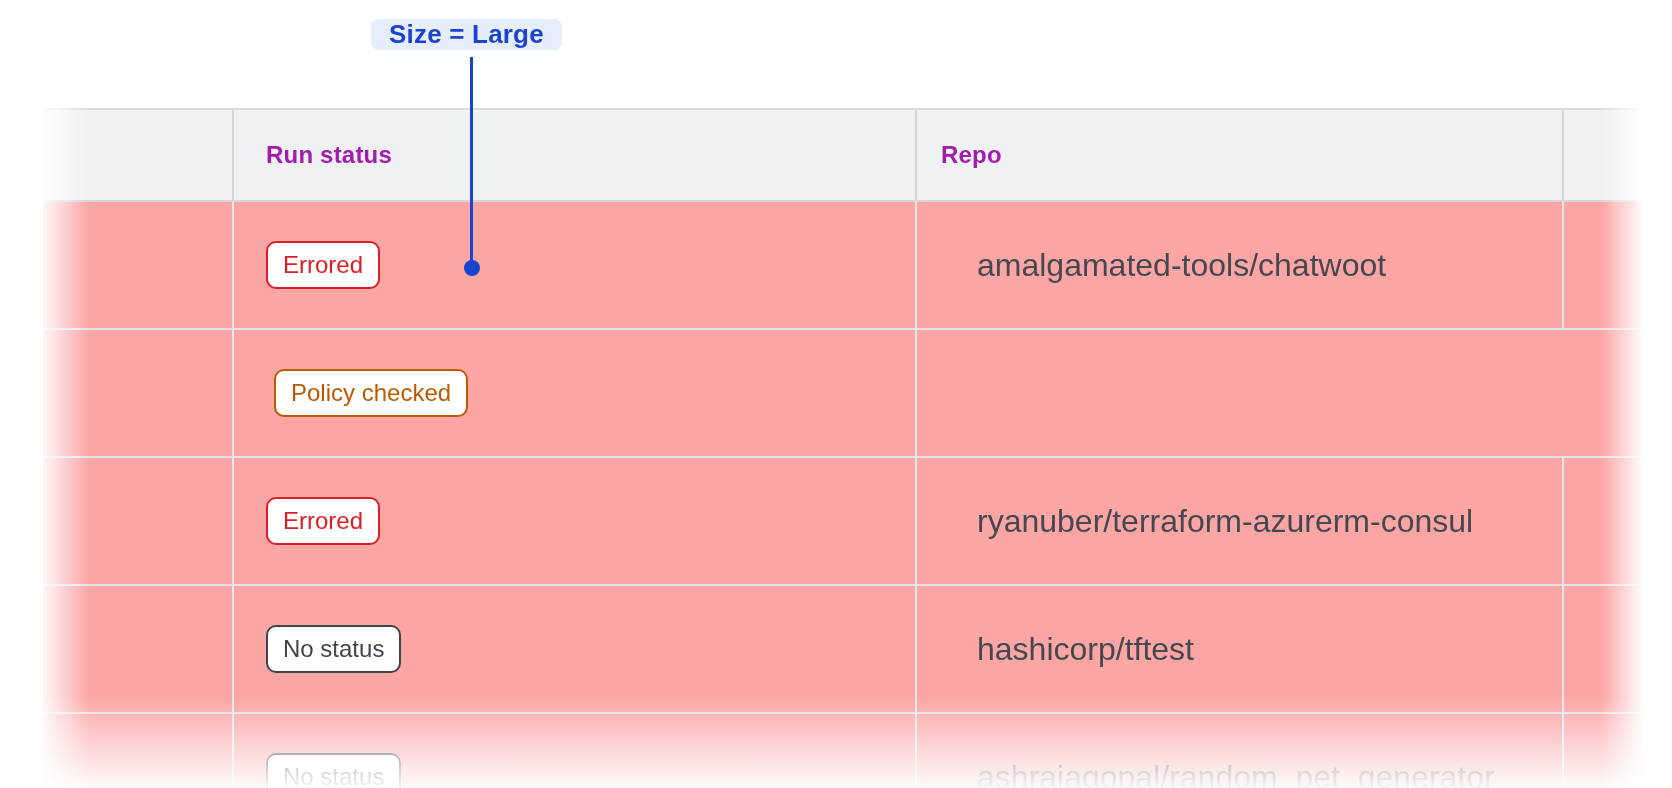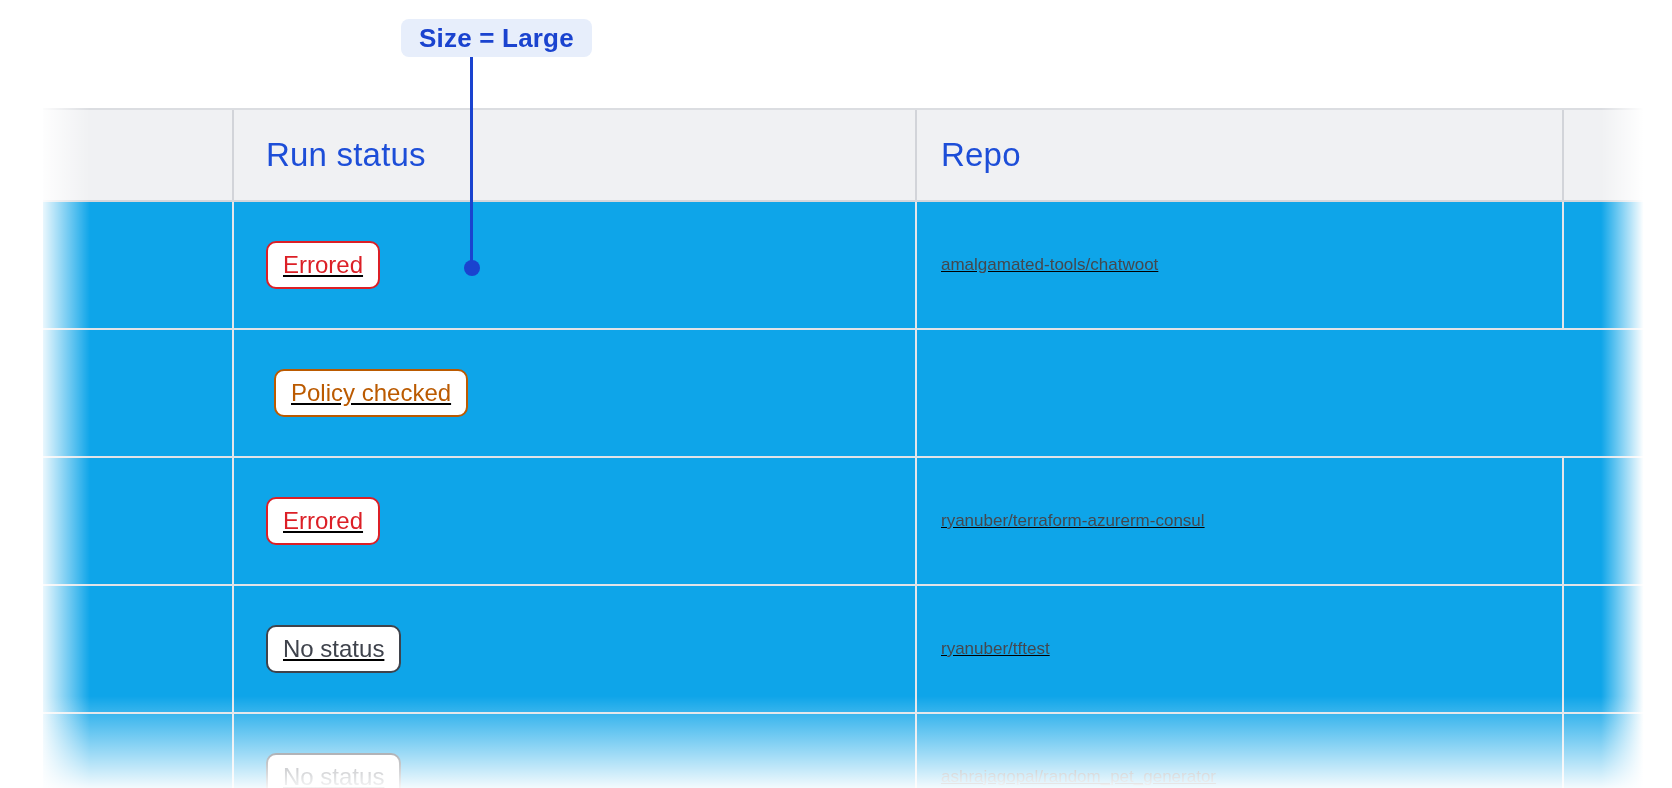--- a/index.html
+++ b/index.html
@@ -5,21 +5,21 @@
   html,body{margin:0;padding:0;}
   body{
     width:1672px;height:788px;position:relative;overflow:hidden;
     background:#ffffff;
     font-family:"Liberation Sans","DejaVu Sans",sans-serif;
     -webkit-font-smoothing:antialiased;
   }
 
   
   .annotation-pill{
-    position:absolute;left:401px;top:19px;height:38px;
+    position:absolute;left:371px;top:19px;height:31px;
     display:inline-flex;align-items:center;
     padding:0 18px;border-radius:8px;
     background:var(--accent-bg,#e7eefb);
     color:var(--accent,#1a43cf);
     font-size:26px;font-weight:700;letter-spacing:.2px;
     z-index:30;white-space:nowrap;
   }
   .annotation-line{
     position:absolute;left:470px;top:57px;width:3px;height:204px;
     background:var(--accent,#1a43cf);z-index:30;
@@ -32,38 +32,37 @@
   
   .table{position:absolute;left:43px;top:108px;width:1629px;}
   .thead{
     display:flex;height:94px;box-sizing:border-box;
     background:#f0f1f3;
     border-top:2px solid #dbdde1;
     border-bottom:2px solid #d4d6db;
   }
   .trow{
     display:flex;height:128px;box-sizing:border-box;
-    background:#0ea5e9;
+    background:#fca5a5;
     border-bottom:2px solid #e1e3e7;
-    text-decoration:underline;
   }
   .cell{
     box-sizing:border-box;display:flex;align-items:center;
     padding-left:32px;overflow:hidden;white-space:nowrap;
   }
   .c1{width:189px;}
   .c2{width:683px;}
   .c3{width:647px;padding-left:24px;}
   .c4{flex:1;}
   .thead .c2,.thead .c3,.thead .c4{border-left:2px solid #d2d4d9;}
   .trow .c2,.trow .c3,.trow .c4{border-left:2px solid #e4e6ea;}
   .th-label{
-    font-size:33px;font-weight:400;color:#1d4ed8;letter-spacing:.2px;
+    font-size:24px;font-weight:700;color:#a21caf;letter-spacing:.2px;
   }
-  .repo{font-size:17px;color:#44484f;}
+  .repo{font-size:32px;color:#44484f;margin-left:36px;}
 
   
   .badge{
     display:inline-flex;align-items:center;
     padding:7px 15px;border-radius:10px;
     border:2px solid currentColor;
     font-size:24px;font-weight:500;line-height:1.25;
     background:#ffffff;white-space:nowrap;
   }
 
@@ -130,21 +129,21 @@
     </div>
     <div class="cell c4"></div>
   </div>
 
   <div class="trow">
     <div class="cell c1"></div>
     <div class="cell c2">
       <span class="badge" style="color: rgb(63, 67, 76);">No status</span>
     </div>
     <div class="cell c3">
-      <span class="repo">ryanuber/tftest</span>
+      <span class="repo">hashicorp/tftest</span>
     </div>
     <div class="cell c4"></div>
   </div>
 
   <div class="trow">
     <div class="cell c1"></div>
     <div class="cell c2">
       <span class="badge" style="color: rgb(63, 67, 76);">No status</span>
     </div>
     <div class="cell c3">

